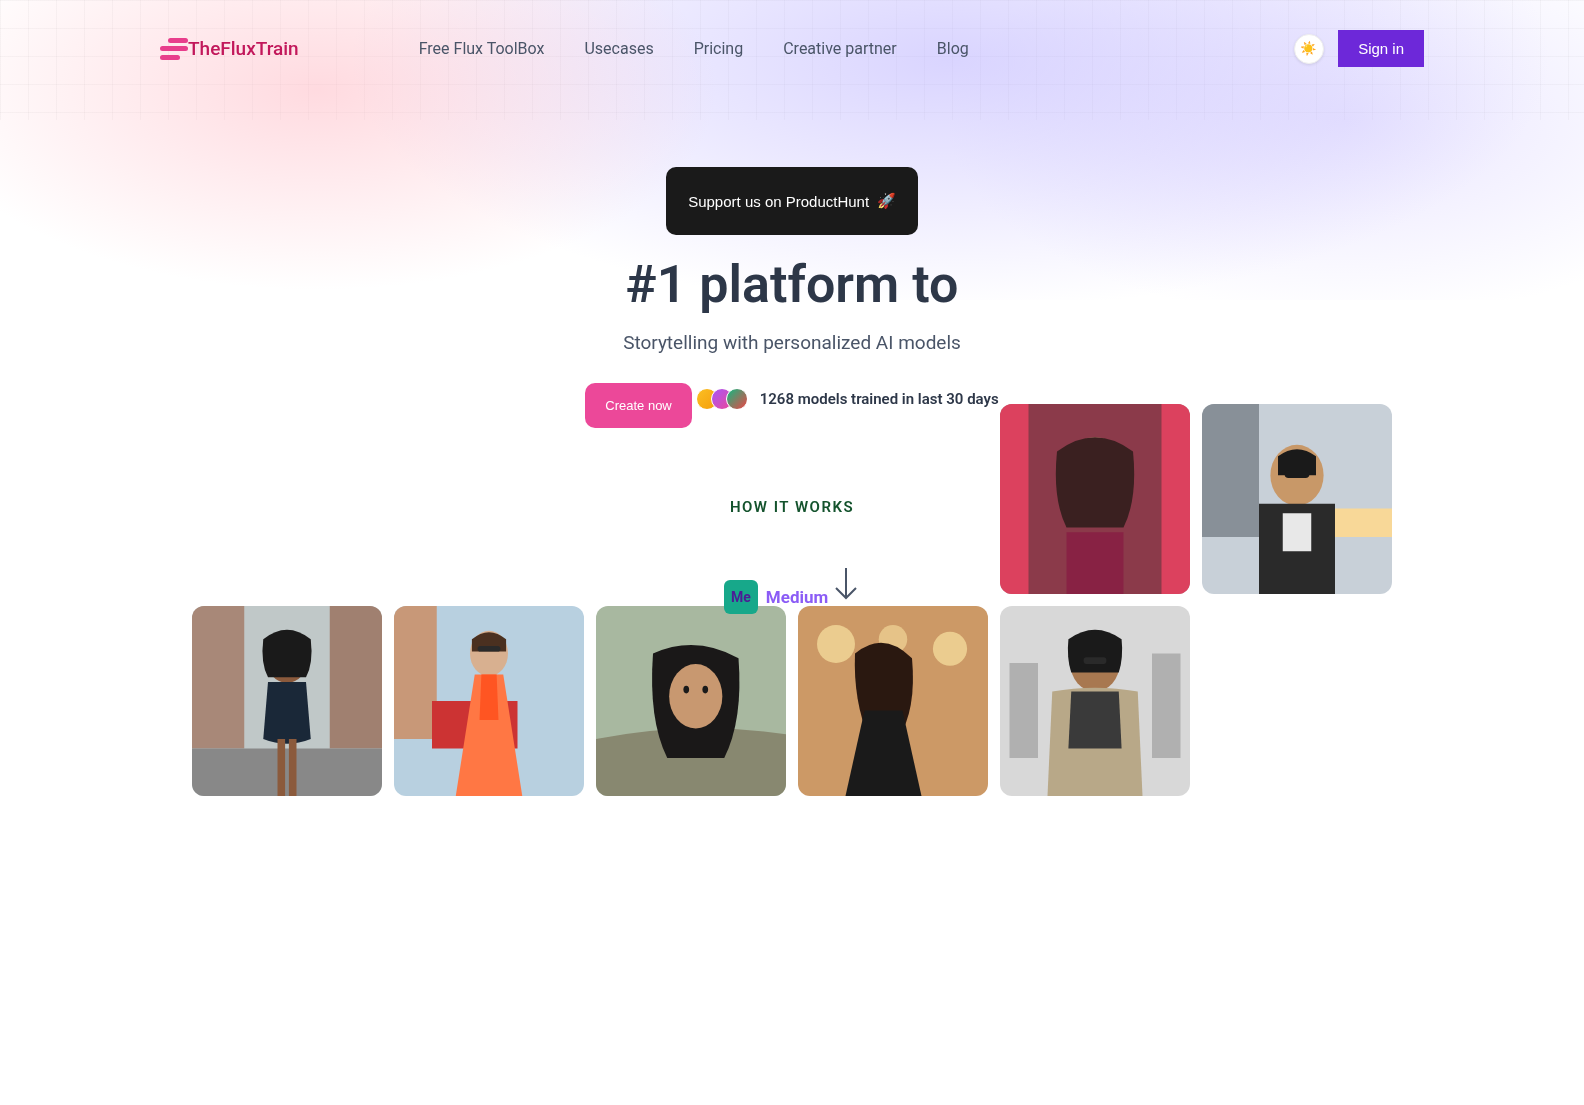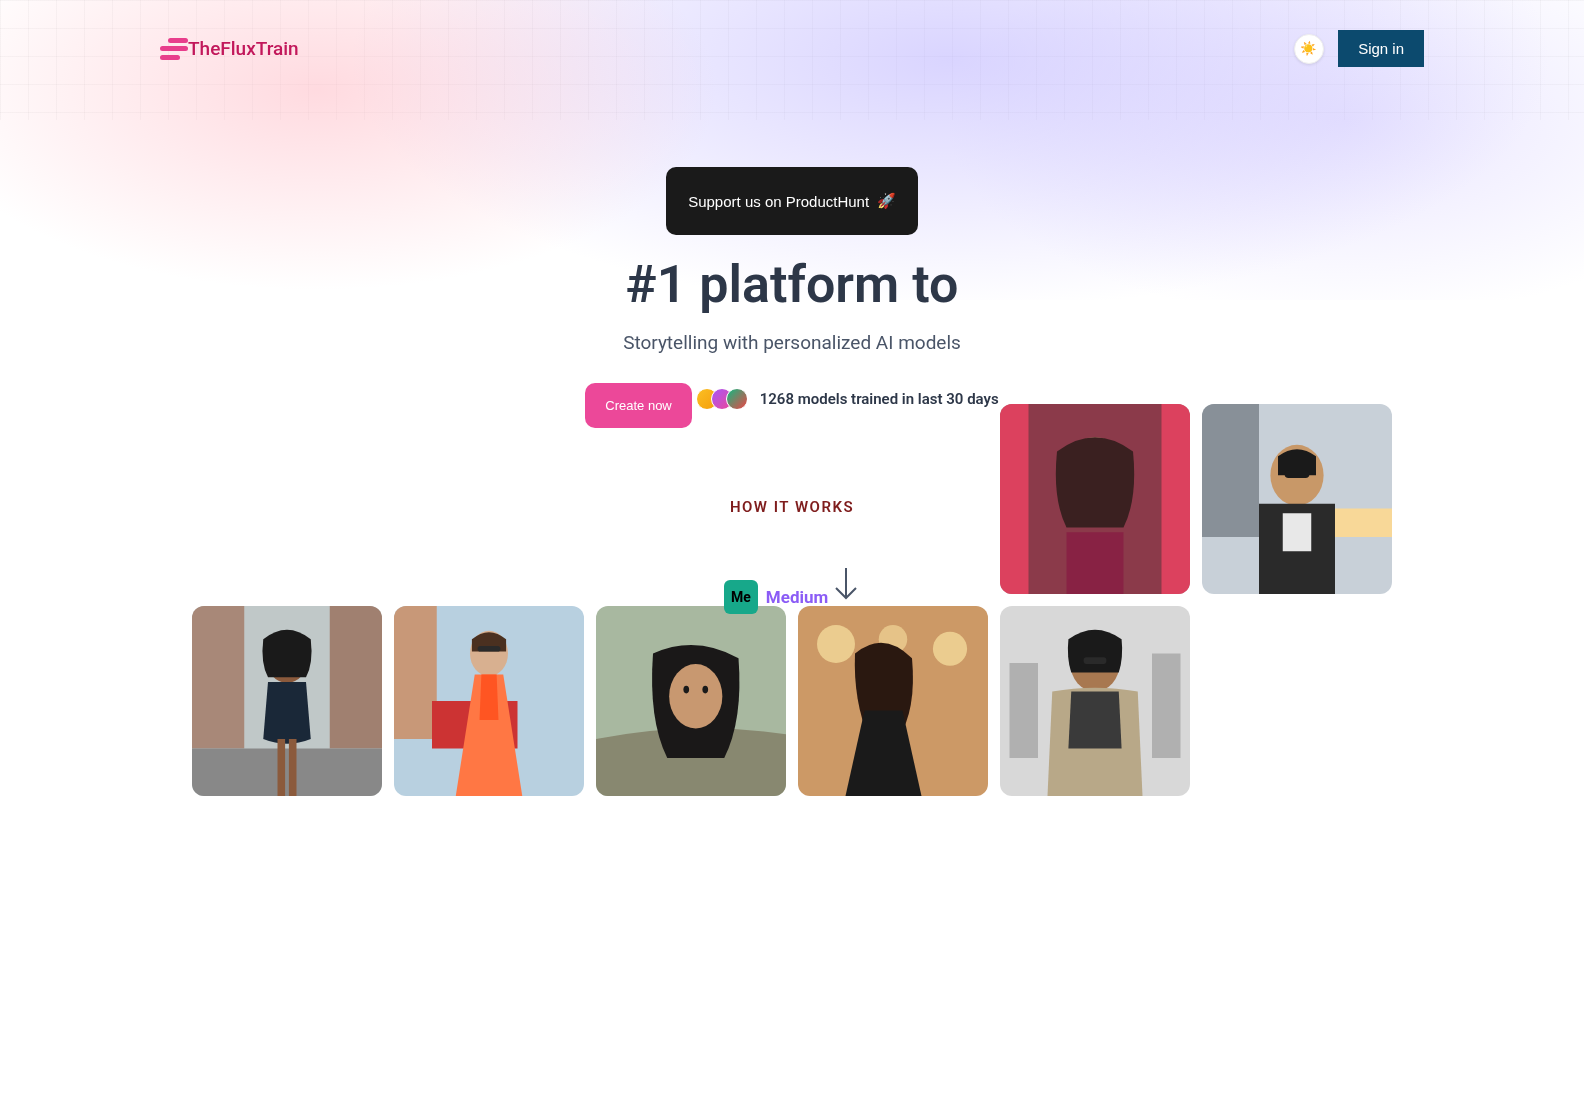--- a/index.html
+++ b/index.html
@@ -56,21 +56,21 @@
       color: #4a5568; font-size: 16px; cursor: pointer;
     }
     .header-right { margin-left: auto; display: flex; align-items: center; gap: 14px; }
     .theme-toggle {
       width: 30px; height: 30px; border-radius: 50%;
       background: #fff; border: 1px solid #eee;
       display: flex; align-items: center; justify-content: center;
       cursor: pointer; box-shadow: 0 1px 3px rgba(0,0,0,0.1);
     }
     .sign-in-btn {
-      background: #0c4a6e; color: #fff; border: none;
+      background: #6d28d9; color: #fff; border: none;
       padding: 10px 20px; border-radius: 0; font-size: 15px;
       cursor: pointer; font-weight: 500;
     }
     .hero {
       position: relative; z-index: 2;
       text-align: center; padding-top: 70px;
     }
     .ph-btn {
       display: inline-flex; align-items: center; gap: 8px;
       background: #1a1a1a; color: #fff; border: none;
@@ -107,29 +107,29 @@
     }
     .avatar:first-child { margin-left: 0; }
     .av1 { background: linear-gradient(135deg, #fbbf24, #f59e0b); }
     .av2 { background: linear-gradient(135deg, #a855f7, #ec4899); }
     .av3 { background: linear-gradient(135deg, #10b981, #ef4444); }
     .stats-text { font-size: 15px; color: #2d3748; font-weight: 600; }
     .how-section {
       margin-top: 70px; text-align: center;
     }
     .how-title {
-      color: #7f1d1d; font-size: 15px; font-weight: 600;
+      color: #14532d; font-size: 15px; font-weight: 600;
       letter-spacing: 1.5px;
     }
     .medium-badge {
       margin-top: 12px; display: inline-flex; align-items: center; gap: 8px;
     }
     .medium-icon {
       width: 34px; height: 34px; background: #17a88a;
-      border-radius: 6px; color: #000000;
+      border-radius: 6px; color: #4c1d95;
       display: flex; align-items: center; justify-content: center;
       font-weight: 700; font-size: 14px;
     }
     .medium-text { font-weight: 700; font-size: 17px; color: #8b5cf6; }
     .arrow-down {
       margin-top: 50px; display: inline-block;
     }
     .gallery {
       margin: 0 auto; max-width: 1240px; padding: 0 20px;
       position: relative;
@@ -158,20 +158,27 @@
 
 <header class="header">
   <div class="logo-area">
     <div class="logo-icon">
       <div></div>
         <div></div>
         <div></div>
     </div>
     <span class="brand-name">TheFluxTrain</span>
   </div>
+  <nav class="nav">
+    <a class="nav-item">Free Flux ToolBox</a>
+    <a class="nav-item">Usecases</a>
+    <a class="nav-item">Pricing</a>
+    <a class="nav-item">Creative partner</a>
+    <a class="nav-item">Blog</a>
+  </nav>
   <div class="header-right">
     <button class="theme-toggle">
       <span>☀️</span>
     </button>
     <button class="sign-in-btn">Sign in</button>
   </div>
 </header>
 
 <div class="container">
   <section class="hero">

